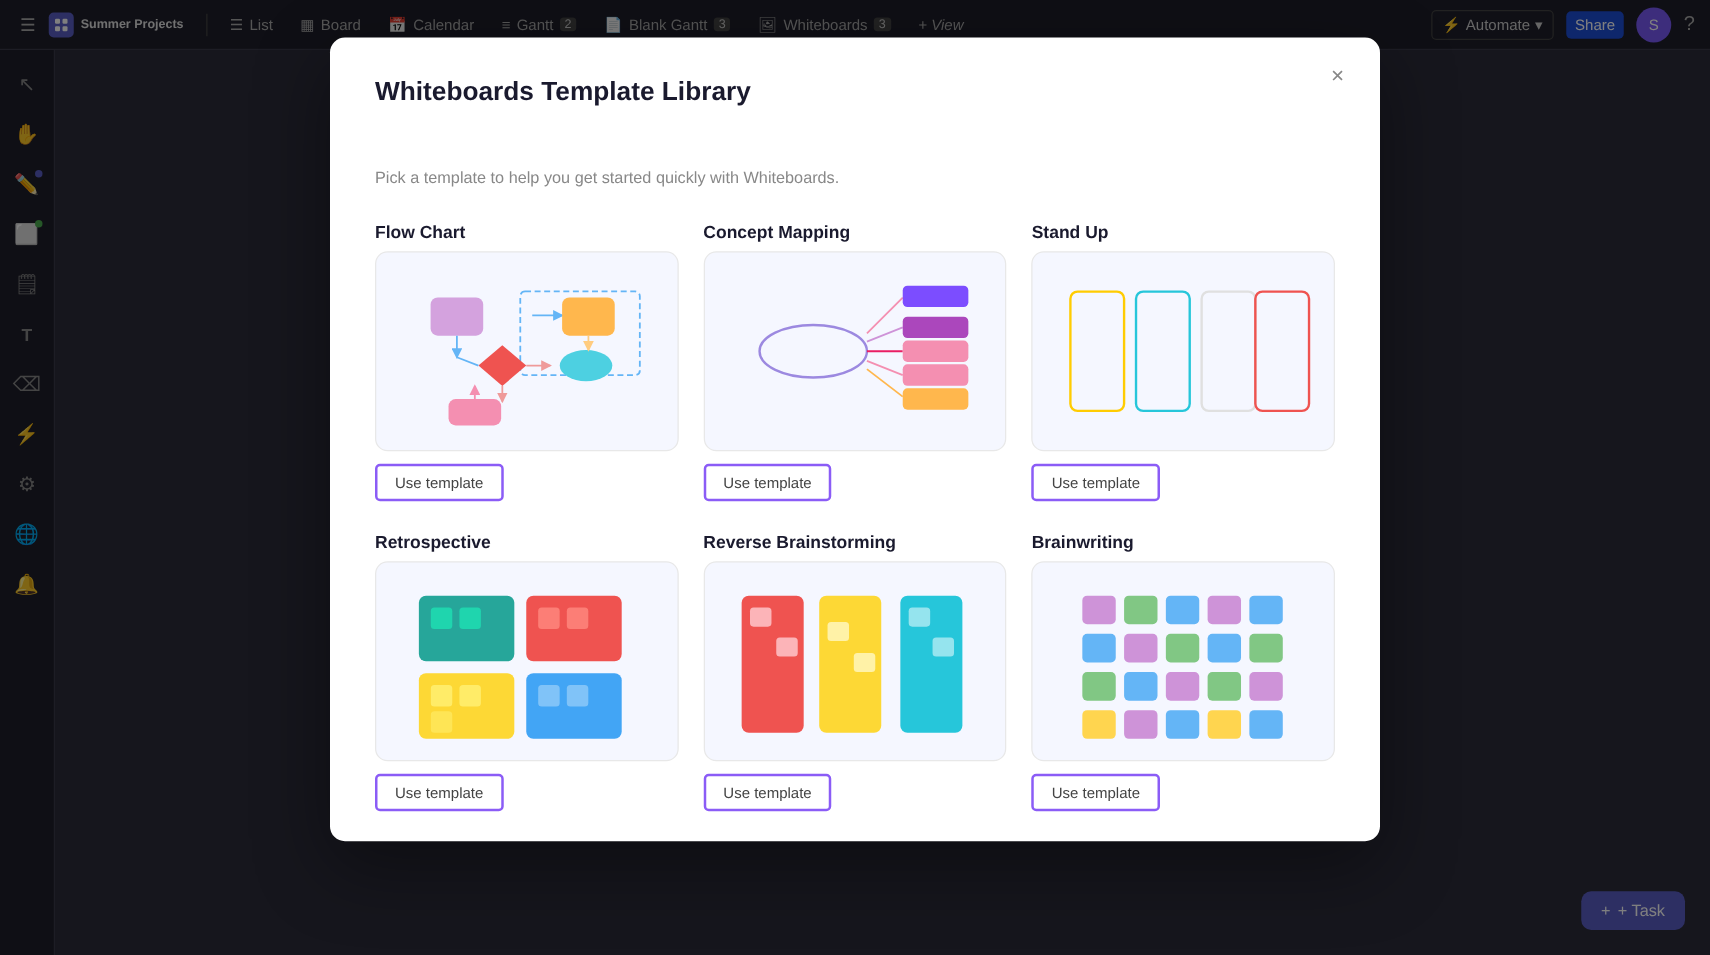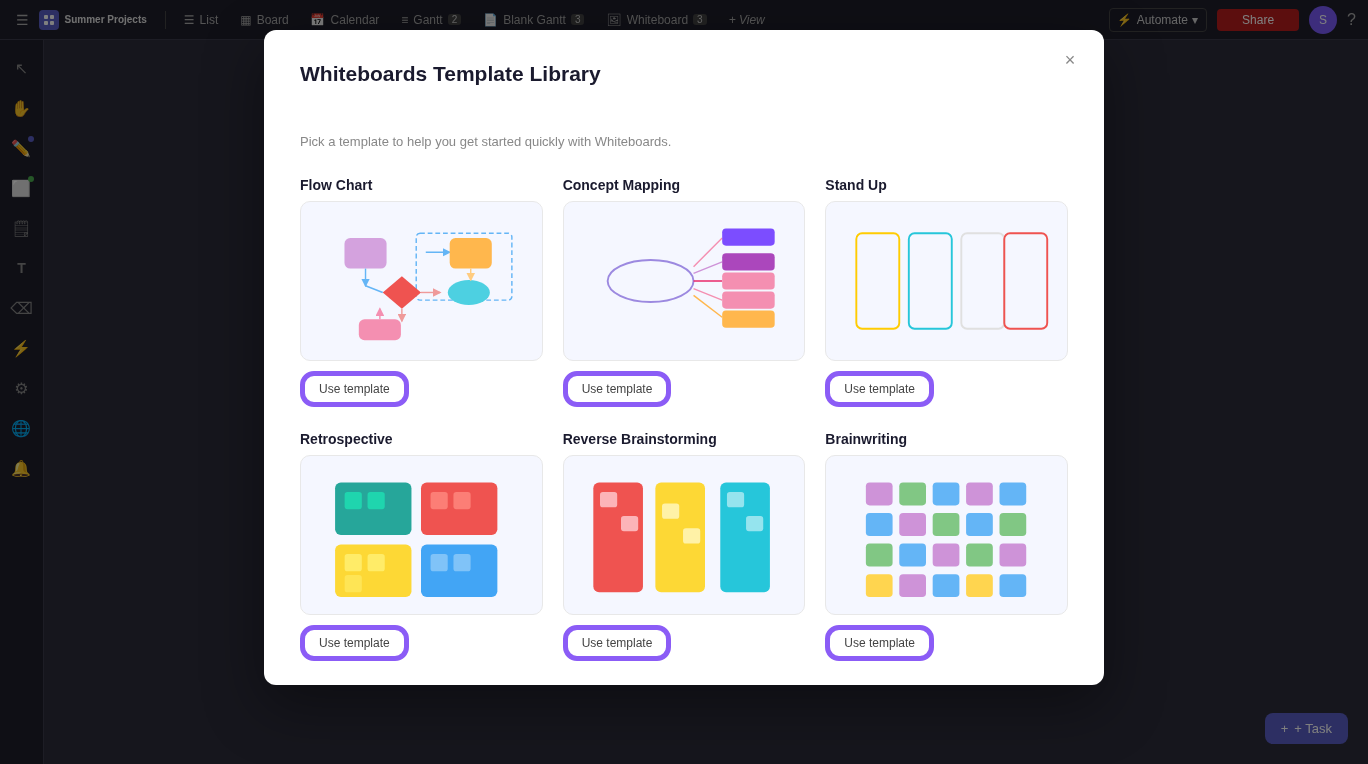--- a/index.html
+++ b/index.html
@@ -88,24 +88,24 @@
       align-items: center;
       gap: 4px;
       color: #ccc;
       font-size: 12px;
       cursor: pointer;
       padding: 4px 8px;
       border-radius: 4px;
       border: 1px solid #444;
     }
     .nav-share {
-      background: #b91c1c;
+      background: #1d4ed8;
       color: white;
       font-size: 12px;
-      padding: 4px 25px;
+      padding: 4px 7px;
       border-radius: 4px;
       cursor: pointer;
       border: none;
     }
     .nav-avatar {
       width: 28px; height: 28px;
       border-radius: 50%;
       background: #7a5af8;
       display: flex; align-items: center; justify-content: center;
       color: white; font-size: 12px;
@@ -243,22 +243,22 @@
       justify-content: center;
       overflow: hidden;
       margin-bottom: 10px;
     }
 
     .use-template-btn {
       display: inline-flex;
       align-items: center;
       justify-content: center;
       padding: 6px 14px;
-      border: 5px solid #8b5cf6;
-      border-radius: 14px;
+      border: 2px solid #8b5cf6;
+      border-radius: 4px;
       background: white;
       font-size: 12px;
       color: #444;
       cursor: pointer;
       width: fit-content;
     }
 
     
     .fab-task {
       position: absolute;
@@ -309,21 +309,21 @@
     <span>Gantt</span>
     <span class="badge">2</span>
   </div>
   <div class="nav-tab">
     <span>📄</span>
     <span>Blank Gantt</span>
     <span class="badge">3</span>
   </div>
   <div class="nav-tab">
     <span>🖼</span>
-    <span>Whiteboard</span>
+    <span>Whiteboards</span>
     <span class="badge">3</span>
   </div>
   <div class="nav-add-view">
     <span>+ View</span>
   </div>
   <div class="nav-right">
     <div class="nav-automate">
       <span>⚡</span>
       <span>Automate</span>
       <span>▾</span>

